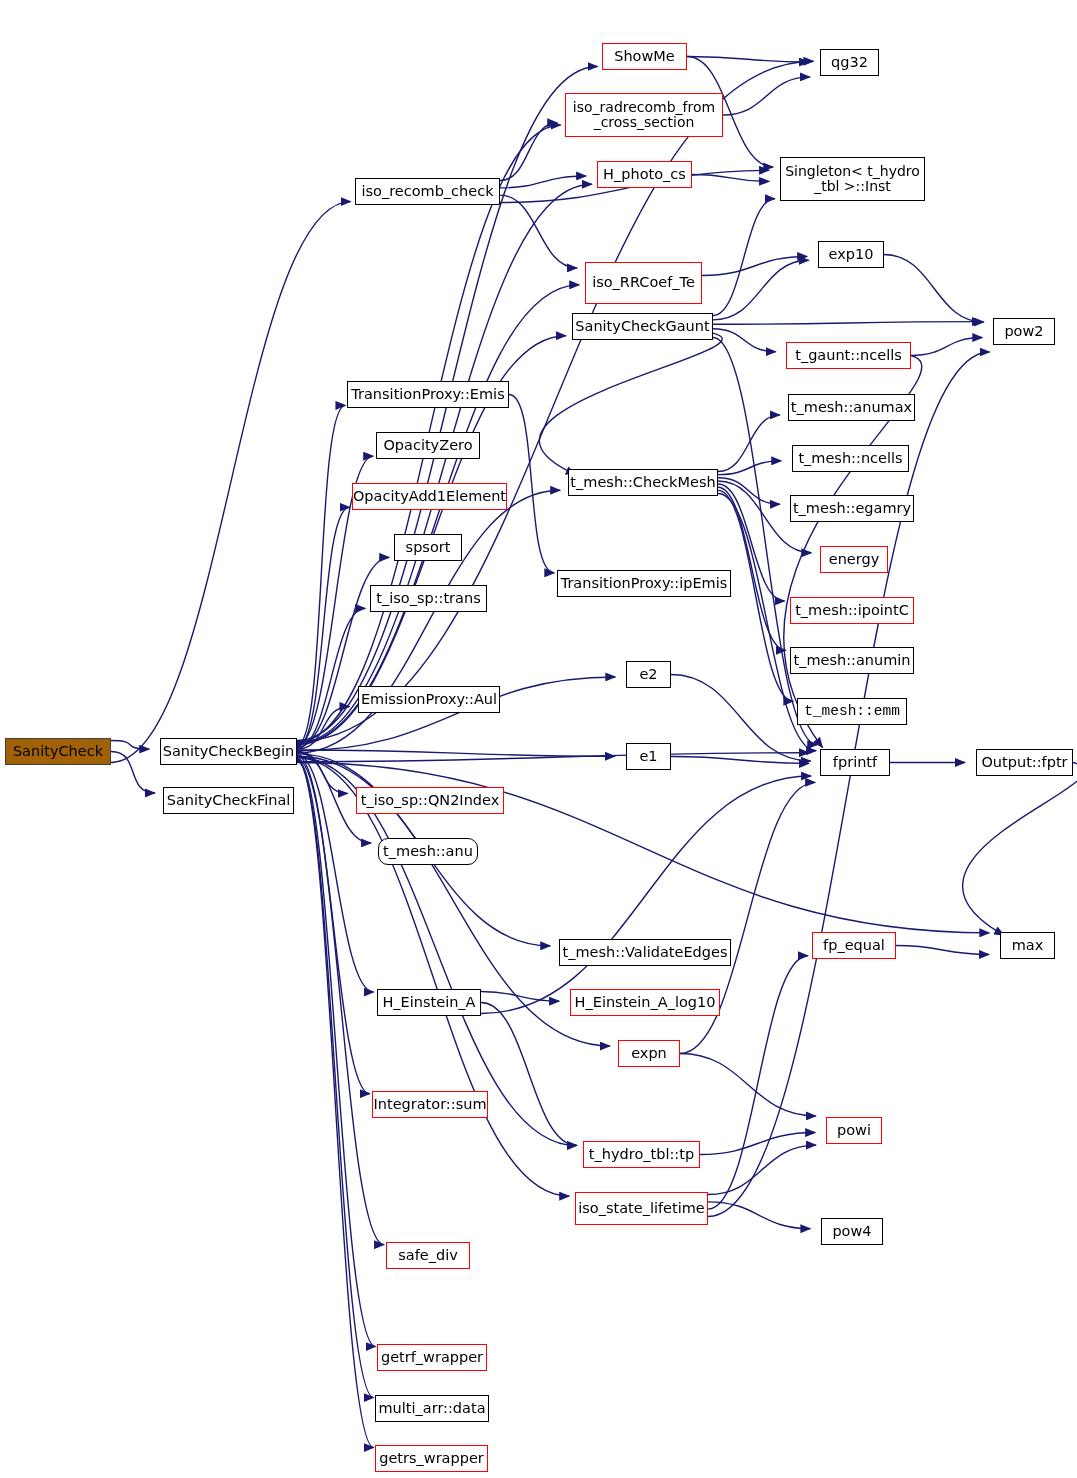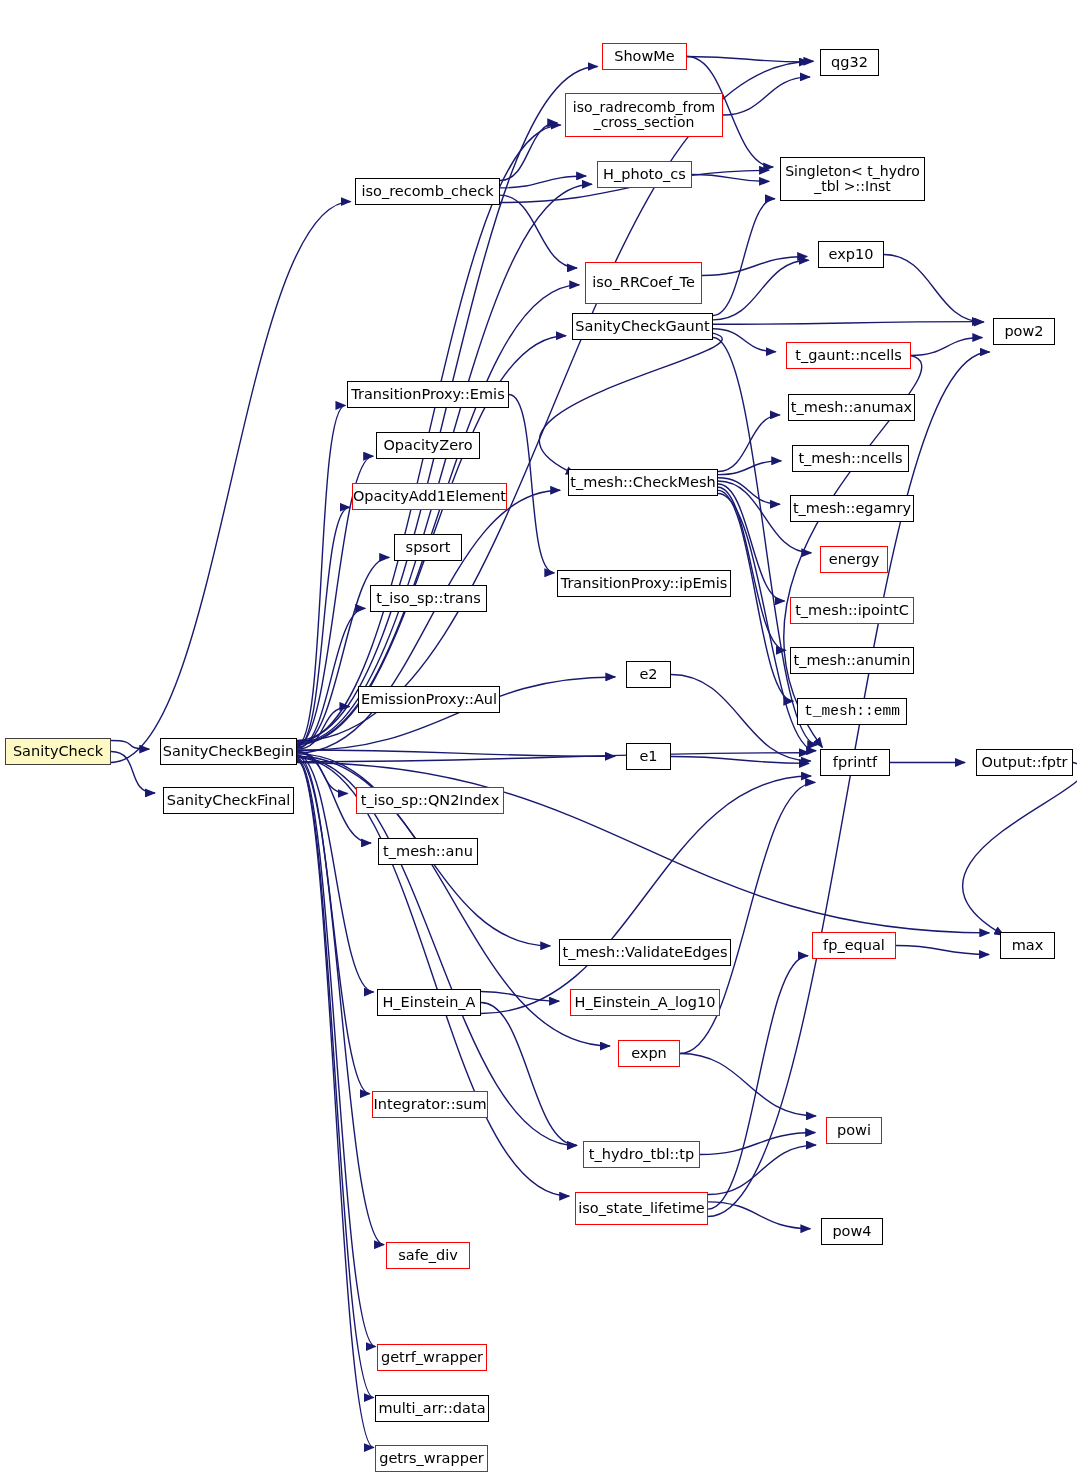--- a/index.html
+++ b/index.html
@@ -3,21 +3,21 @@
 <meta charset="utf-8">
 <style>
   html,body{margin:0;padding:0;background:#ffffff;}
   body{font-family:"DejaVu Sans","Liberation Sans",sans-serif;}
   #canvas{position:relative;width:1077px;height:1478px;background:#fff;overflow:hidden;}
   svg#edges{position:absolute;left:0;top:0;width:1077px;height:1478px;}
   .node{position:absolute;box-sizing:border-box;display:flex;align-items:center;justify-content:center;
         background:#fff;border:1px solid #000;font-size:14.5px;color:#000;line-height:1.08;text-align:center;
         white-space:pre;padding:0 4px;}
   .node.red{border-color:#ff0000;}
-  .node.current{background:#fef9c3;border-color:#404040;}
+  .node.current{background:#a16207;border-color:#404040;}
   .edge{fill:none;stroke:#191970;stroke-width:1.4;}
   .ahead{fill:#191970;stroke:none;}
 </style>
 </head>
 <body>
 
 <div id="canvas">
   <svg id="edges" viewBox="0 0 1077 1478">
     <defs>
       <marker id="ah" markerWidth="11" markerHeight="9" refX="10" refY="4.5" orient="auto" markerUnits="userSpaceOnUse">
@@ -131,21 +131,21 @@
       <div class="node" style="left: 370px; top: 585px; width: 117px; height: 27px;">t_iso_sp::trans</div>
       <div class="node red" style="left: 790px; top: 597px; width: 124px; height: 27px;">t_mesh::ipointC</div>
       <div class="node" style="left: 790px; top: 647px; width: 124px; height: 27px;">t_mesh::anumin</div>
       <div class="node" style="left: 626px; top: 661px; width: 45px; height: 27px;">e2</div>
       <div class="node" style="left: 358px; top: 686px; width: 142px; height: 27px;">EmissionProxy::Aul</div>
       <div class="node" style="left: 797px; top: 698px; width: 110px; height: 27px; font-family: Liberation Mono, monospace;">t_mesh::emm</div>
       <div class="node" style="left: 626px; top: 743px; width: 45px; height: 27px;">e1</div>
       <div class="node" style="left: 820px; top: 749px; width: 70px; height: 27px;">fprintf</div>
       <div class="node" style="left: 976px; top: 749px; width: 97px; height: 27px;">Output::fptr</div>
       <div class="node red" style="left: 356px; top: 787px; width: 148px; height: 27px;">t_iso_sp::QN2Index</div>
-      <div class="node" style="left: 378px; top: 838px; width: 100px; height: 27px;">t_mesh::anu</div>
+      <div class="node" style="left: 378px; top: 838px; width: 100px; height: 27px; border-radius: 10px;">t_mesh::anu</div>
       <div class="node red" style="left: 812px; top: 932px; width: 84px; height: 27px;">fp_equal</div>
       <div class="node" style="left: 1000px; top: 932px; width: 55px; height: 27px;">max</div>
       <div class="node" style="left: 559px; top: 939px; width: 172px; height: 27px;">t_mesh::ValidateEdges</div>
       <div class="node" style="left: 377px; top: 989px; width: 104px; height: 27px;">H_Einstein_A</div>
       <div class="node red" style="left: 570px; top: 989px; width: 150px; height: 27px;">H_Einstein_A_log10</div>
       <div class="node red" style="left: 618px; top: 1040px; width: 62px; height: 27px;">expn</div>
       <div class="node red" style="left: 372px; top: 1091px; width: 116px; height: 27px;">Integrator::sum</div>
       <div class="node red" style="left: 826px; top: 1117px; width: 56px; height: 27px;">powi</div>
       <div class="node red" style="left: 583px; top: 1141px; width: 117px; height: 27px;">t_hydro_tbl::tp</div>
       <div class="node red" style="left: 575px; top: 1192px; width: 133px; height: 33px;">iso_state_lifetime</div>

